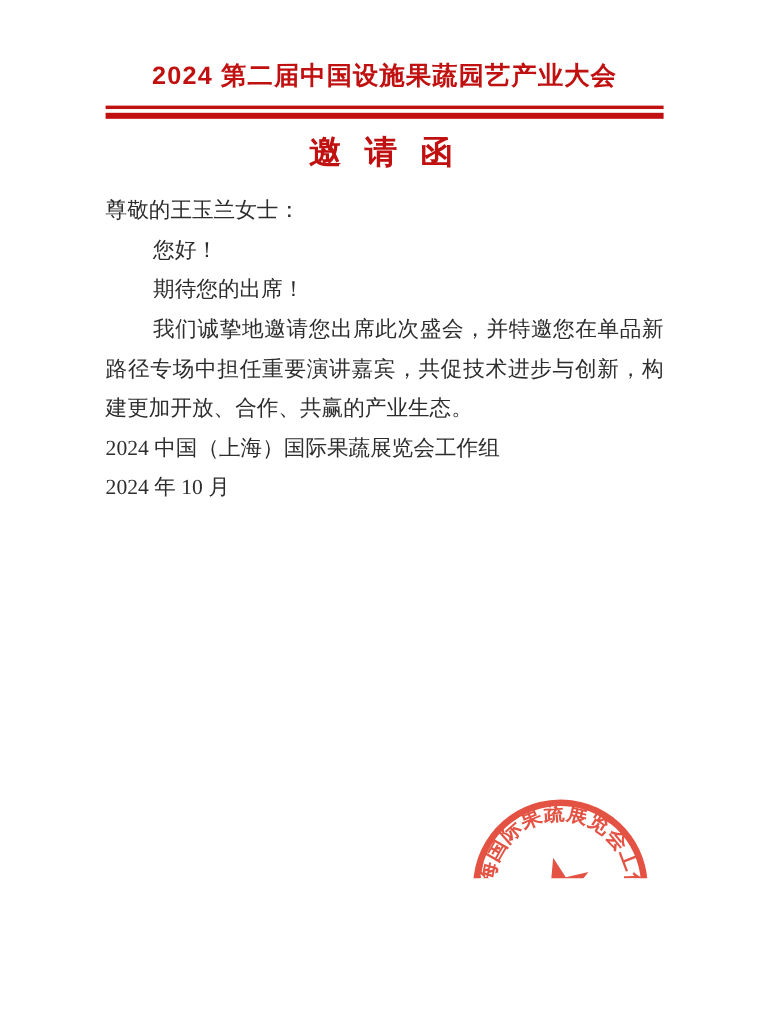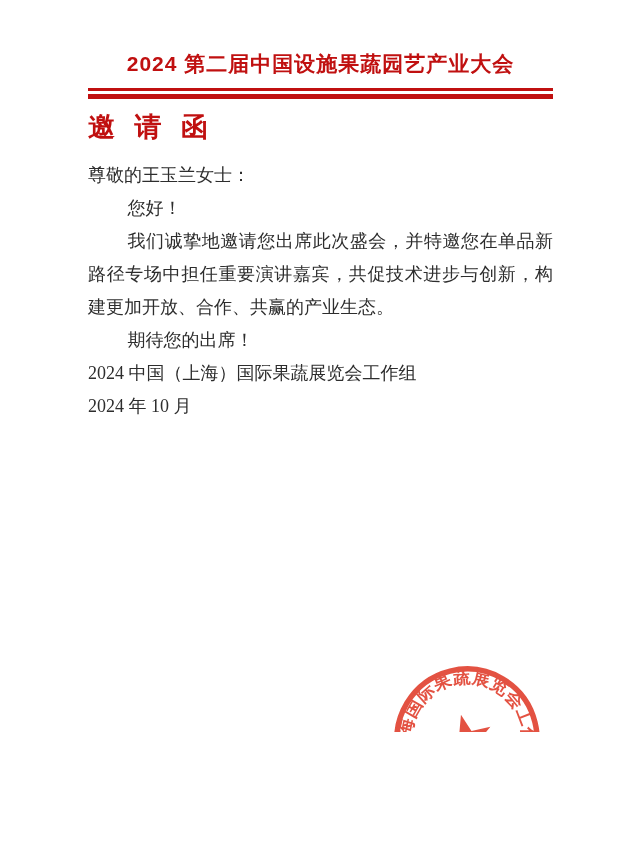--- a/index.html
+++ b/index.html
@@ -33,21 +33,21 @@
   .rule-thin  { height: 2.5px; background: #c01010; }
   .rule-gap   { height: 3px;   background: #ffffff; }
   .rule-thick { height: 5px;   background: #c01010; }
   .document-title {
     margin: 11px 0 0 0;
     font-family: "Liberation Sans", "DejaVu Sans", sans-serif;
     font-weight: bold;
     font-size: 27px;
     line-height: 35px;
     letter-spacing: 6px;
-    text-align: left;
+    text-align: center;
     color: #c01010;
   }
   .letter-body { margin-top: 14px; }
   .letter-body p {
     margin: 0;
     font-size: 18px;
     line-height: 33.1px;
     text-align: justify;
   }
   .indent { text-indent: 2.2em; }
@@ -93,22 +93,22 @@
       <div class="rule-thin"></div>
       <div class="rule-gap"></div>
       <div class="rule-thick"></div>
     </div>
 
     <h2 class="document-title">邀 请 函</h2>
 
     <div class="letter-body">
       <p>尊敬的王玉兰女士：</p>
       <p class="indent">您好！</p>
+      <p class="indent">期待您的出席！</p>
       <p class="indent">我们诚挚地邀请您出席此次盛会，并特邀您在单品新路径专场中担任重要演讲嘉宾，共促技术进步与创新，构建更加开放、合作、共赢的产业生态。</p>
-      <p class="indent">期待您的出席！</p>
       <p class="sign-line">2024 中国（上海）国际果蔬展览会工作组</p>
       <p class="sign-line sign-date">2024 年 10 月</p>
     </div>
 
   </div>
 
   <div class="stamp">
     <svg viewBox="0 0 150 150">
       <defs>
         <path id="seal-arc" d="M 35.4,114.6 A 56,56 0 1 1 114.6,114.6" fill="none"></path>

